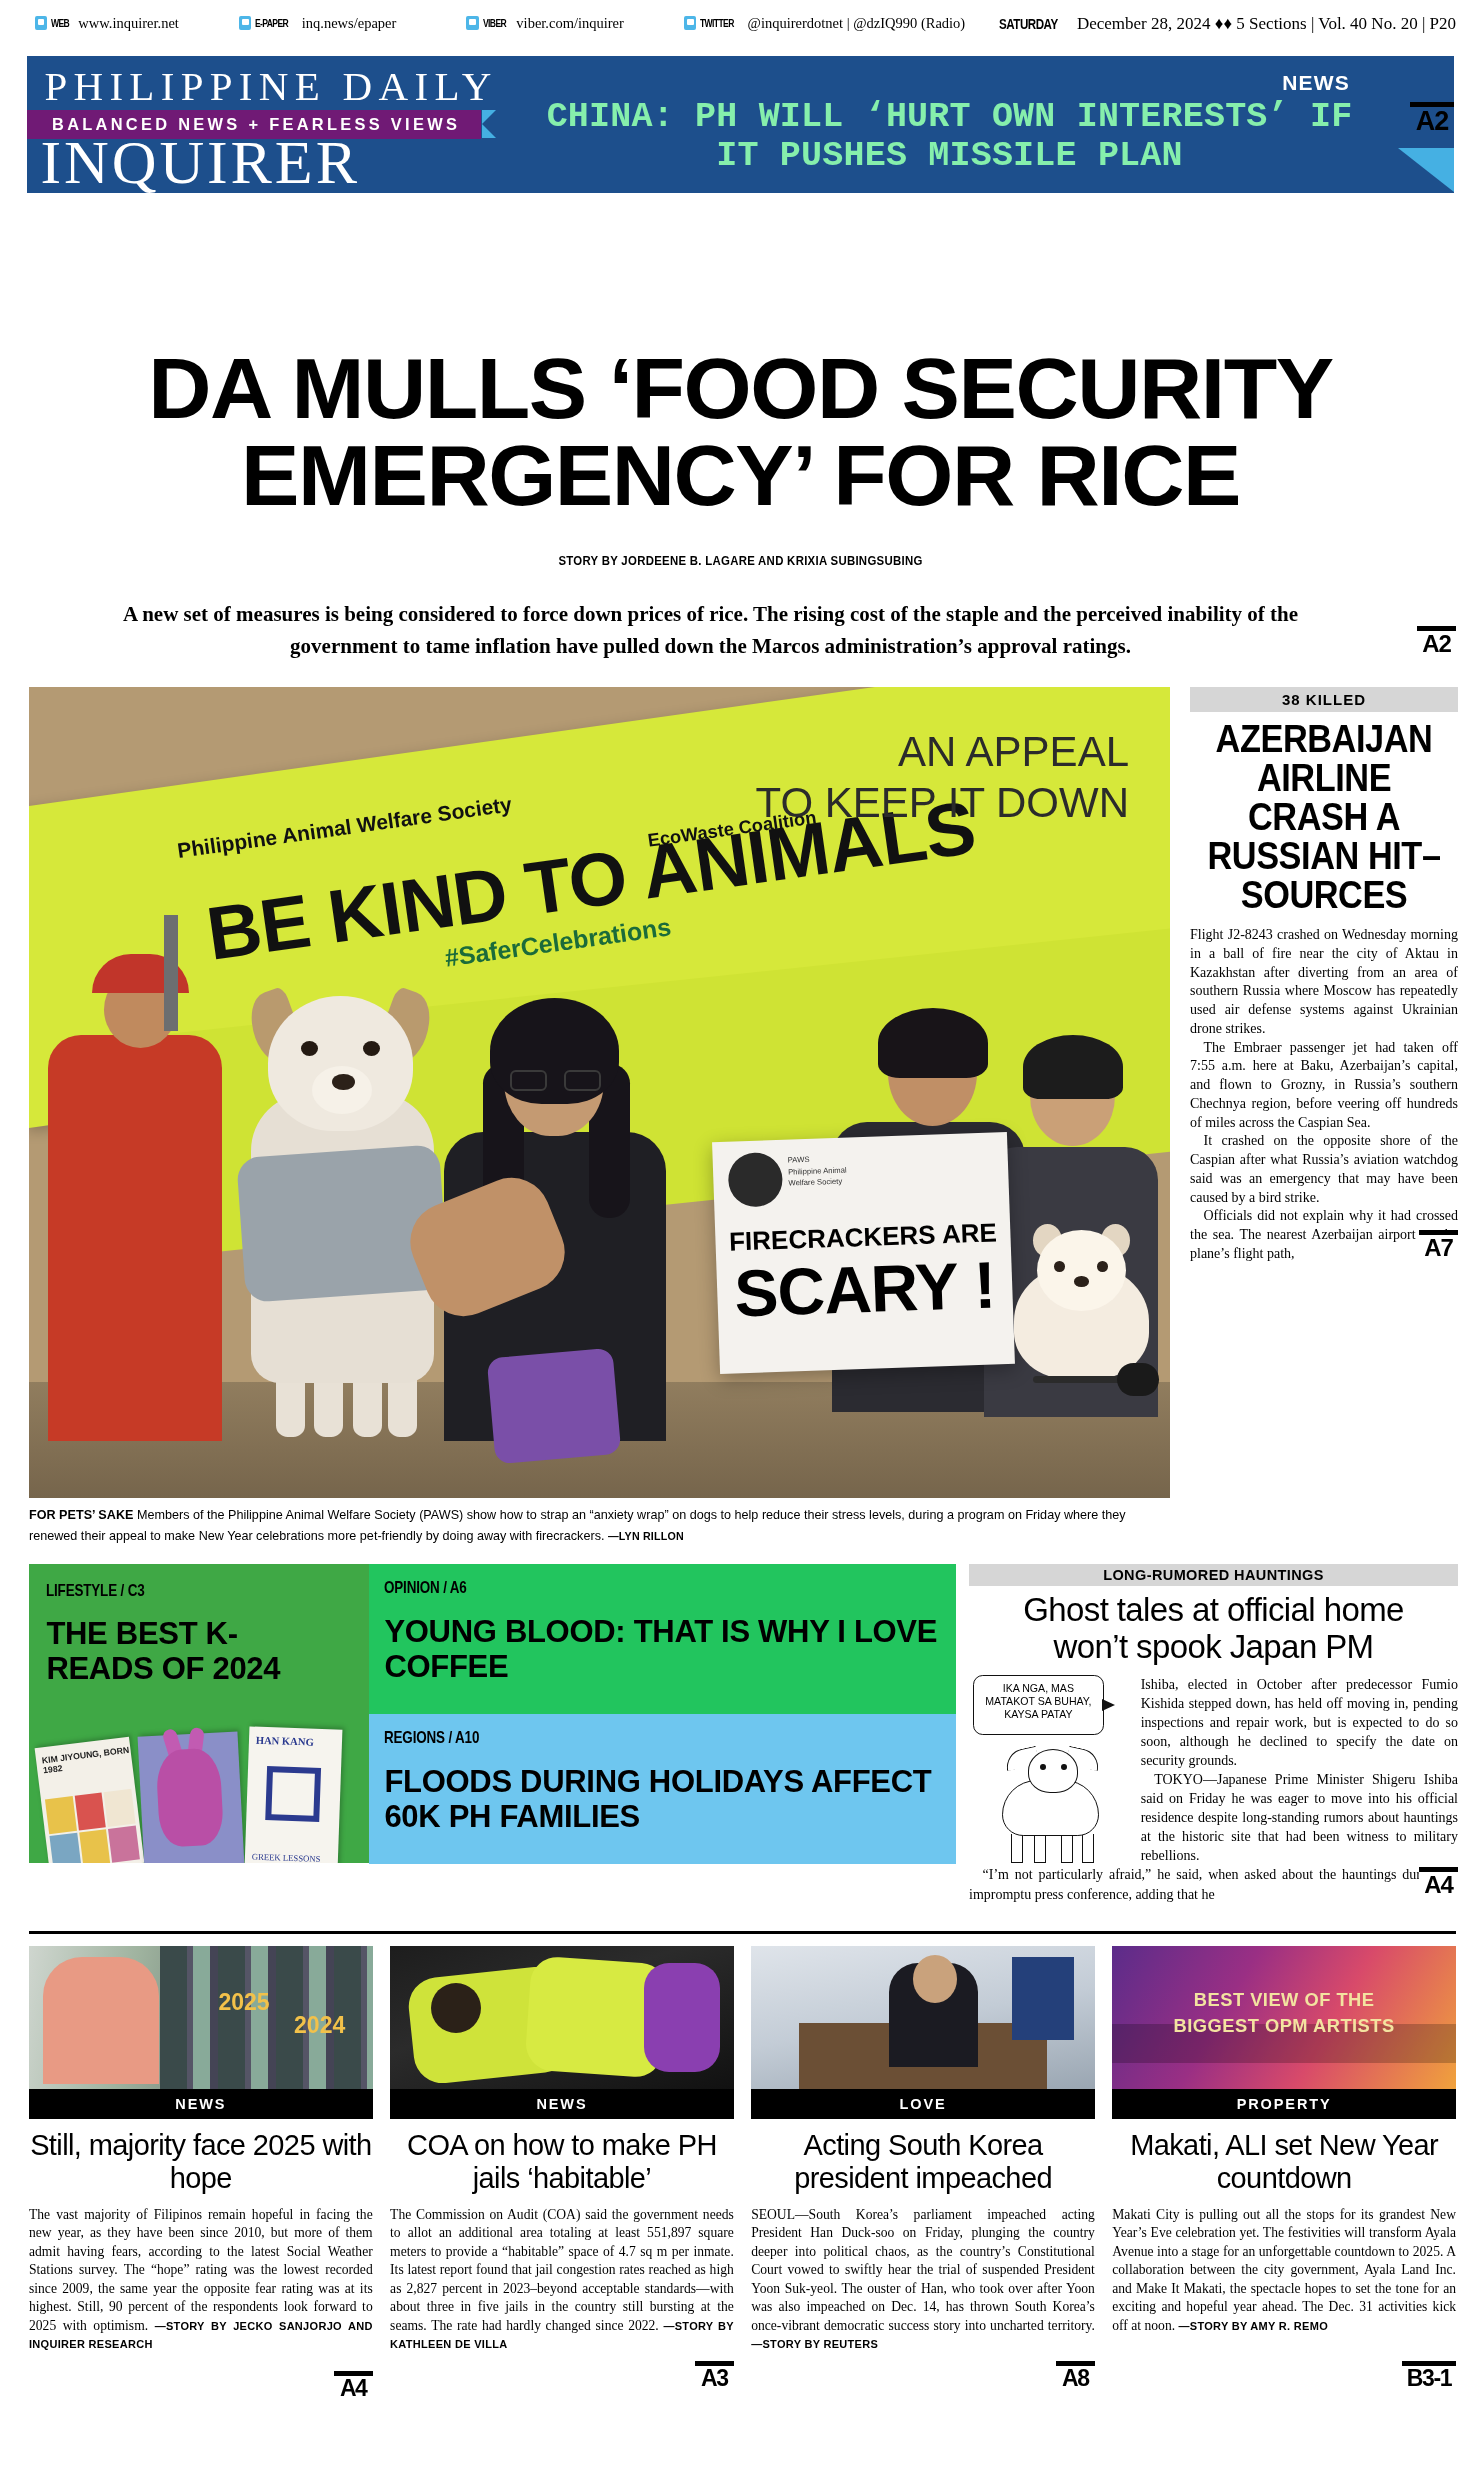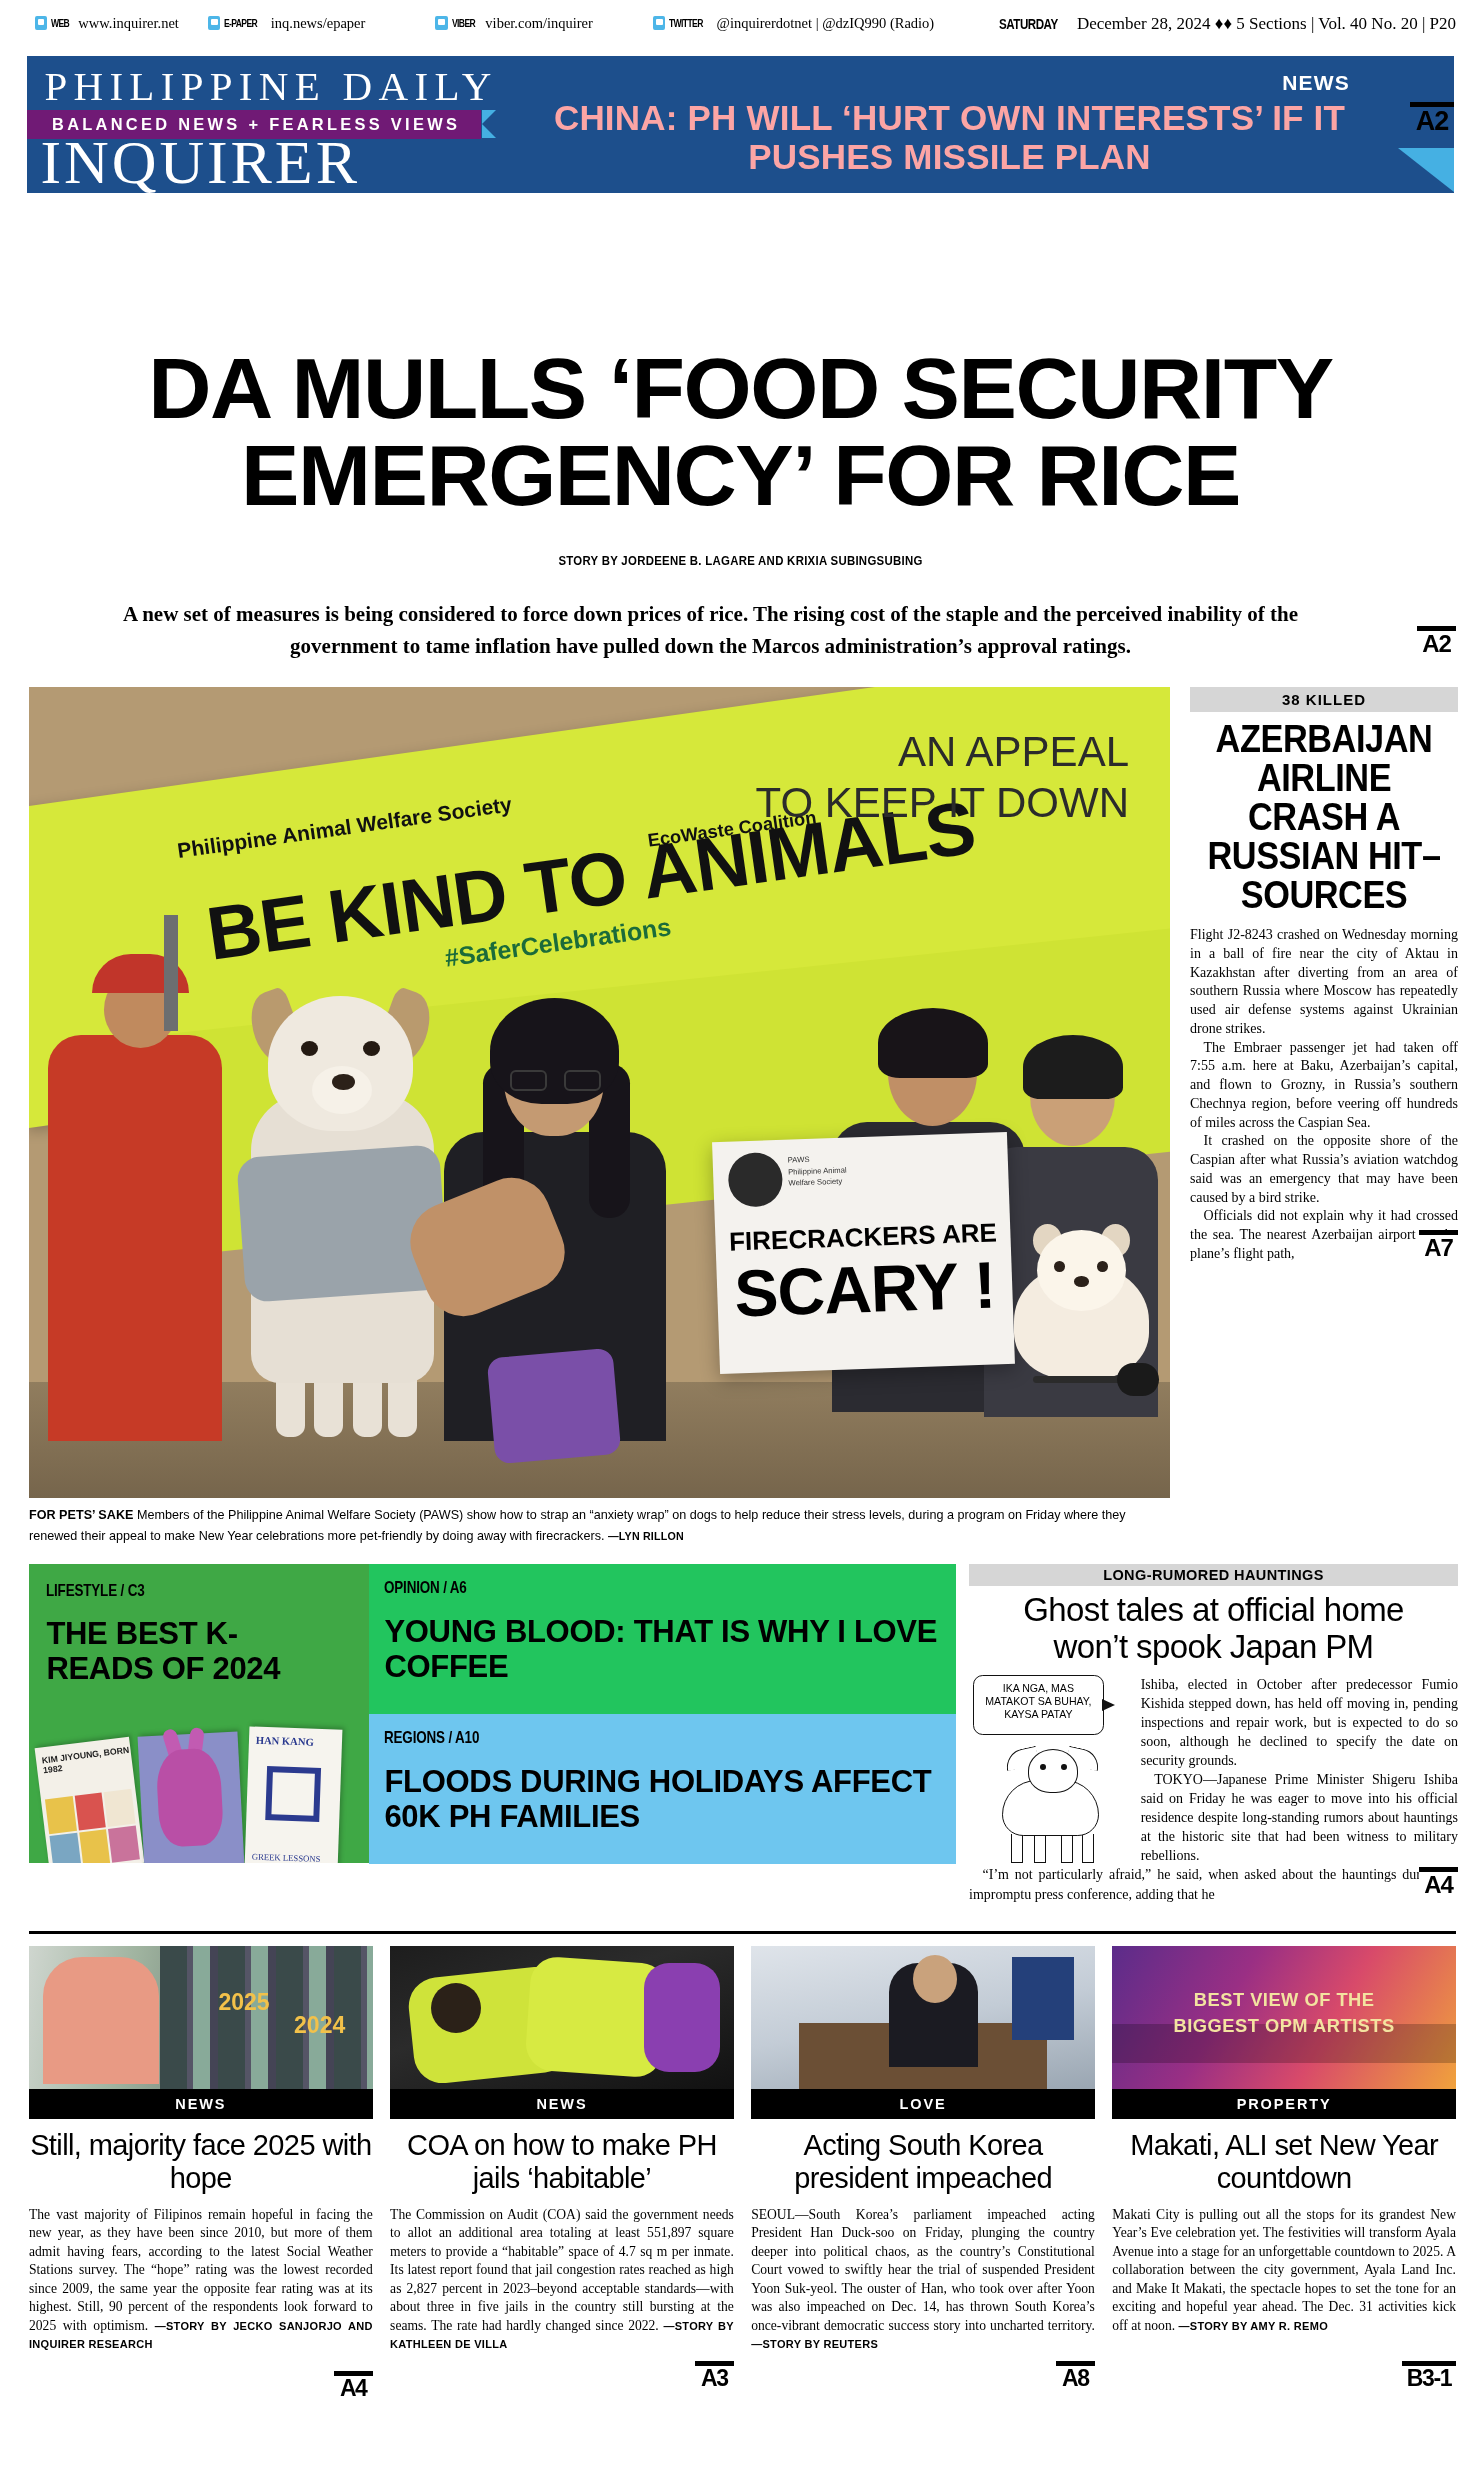--- a/index.html
+++ b/index.html
@@ -19,21 +19,21 @@
     display:flex; align-items:center; padding:0 27px;
   }
   .util-item{ display:flex; align-items:center; gap:3.9px; font-size:14.5px; font-family:"Liberation Serif",serif; white-space:nowrap;}
   .util-ico{
     width:12.6px;height:14.5px;background:#4db6e8;border-radius:1.9px;display:inline-block;position:relative;flex:none;
   }
   .util-ico::after{content:"";position:absolute;left:2.9px;top:2.9px;width:6.8px;height:6.8px;background:#fff;border-radius:1px;}
   .util-tag{ font-family:"Liberation Sans",sans-serif; font-weight:bold; font-size:11px; letter-spacing:-0.8px; transform:scaleX(0.78); transform-origin:left center; display:inline-block;}
   .util-url{ font-size:14.5px; }
   .u1{ margin-left:7.7px; }
-  .u2{ margin-left:29px;text-align:right; }
+  .u2{ margin-left:60px;text-align:right; }
   .u3{ margin-left:70px; }
   .u4{ margin-left:60px; }
   .dateline{
     position:absolute; right:25px; top:13.5px;
     font-size:17px; font-family:"Liberation Serif",serif; white-space:nowrap;
   }
   .dateline .dow{ font-family:"Liberation Sans",sans-serif; font-weight:bold; font-size:14.5px; letter-spacing:-0.6px; transform:scaleX(0.8); display:inline-block; transform-origin:left center;}
 
   
   .masthead{
@@ -60,21 +60,21 @@
   .mh-inq{
     position:absolute; left:13.5px; top:75px; color:#fff;
     font-family:"Liberation Serif",serif; font-size:62px; letter-spacing:2.9px; line-height:1;
   }
   .mh-news-label{
     position:absolute; right:104px; top:15.4px;
     color:#fff; font-family:"Liberation Sans",sans-serif; font-weight:bold; font-size:21px; letter-spacing:1.2px;
   }
   .mh-headline{
     position:absolute; left:488px; top:42px; width:869px;
-    color:#fca5a5; font-family:Liberation Sans, sans-serif; font-weight:bold;
+    color:#86efac; font-family:Liberation Mono, monospace; font-weight:bold;
     font-size:35px; line-height:1.12; text-align:center; letter-spacing:0.2px;
   }
   .corner-flag{
     position:absolute; right:0; bottom:-44px; width:56px; height:89px;
   }
   .corner-flag .tri{
     position:absolute; right:0; top:0; width:0;height:0;
     border-left:56px solid transparent; border-top:44px solid #45b0e3;
   }
   .jump-a2{

